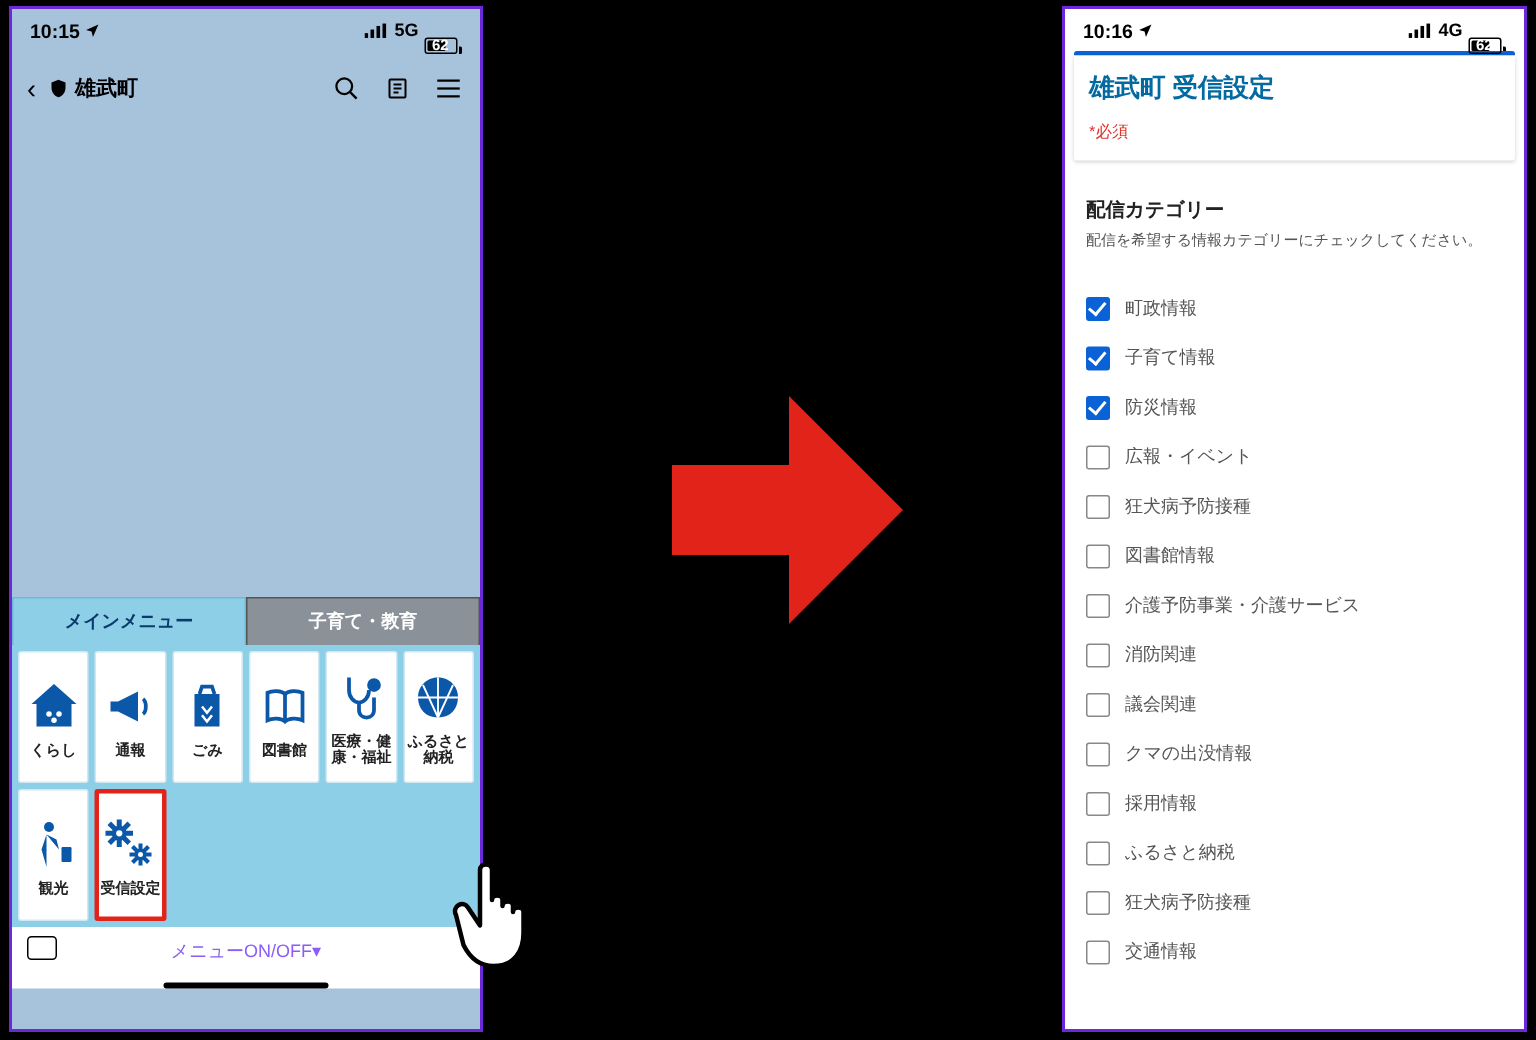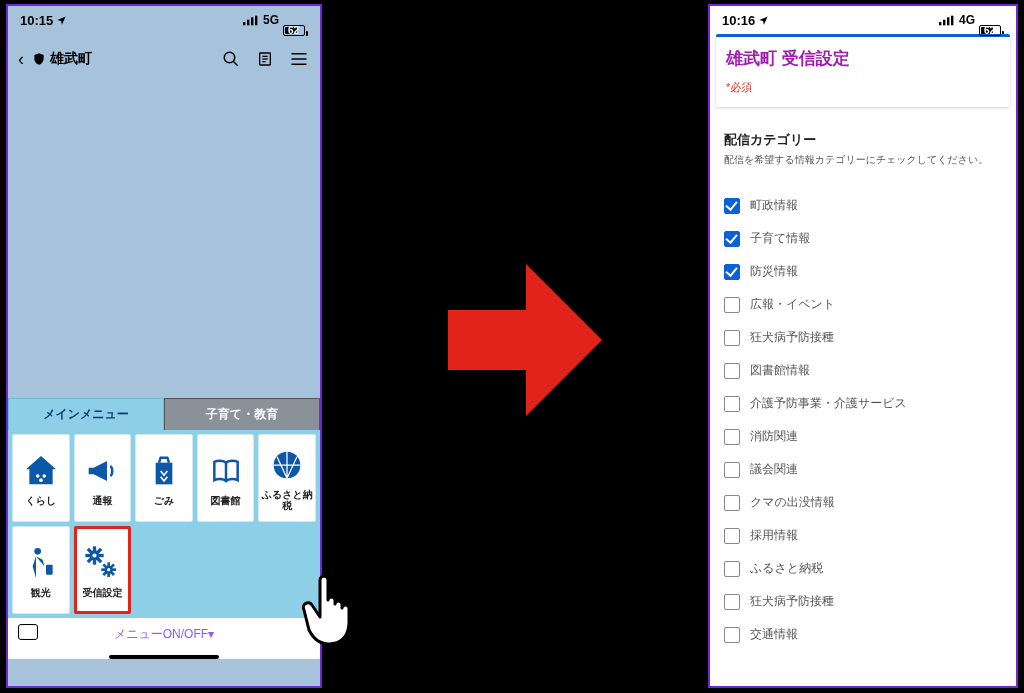--- a/index.html
+++ b/index.html
@@ -46,21 +46,21 @@
   .sky { height: 318px; }
   .tab-row { display:flex; }
   .tab {
     flex:1; text-align:center; padding:7px 0;
     font-size:12px; font-weight:600;
     background:#8a9199; color:#fff;
     border:1px solid #555; border-bottom:none;
   }
   .tab.active { background:#8ecfe8; color:#0b3a6d; border-color:#6fb9d6;}
   .grid {
-    display:grid; grid-template-columns:repeat(5,1fr);
+    display:grid; grid-template-columns:repeat(6,1fr);
     gap:4px; padding:4px; background:#8ecfe8;
   }
   .tile {
     background:#fff; border-radius:2px;
     display:flex; flex-direction:column; align-items:center; justify-content:center;
     height:88px;
     border:1px solid #d0e8f2;
     position:relative;
   }
   .tile.highlight { border:3px solid #e1231a; }
@@ -96,21 +96,21 @@
   }
   .phone-right .status-bar { color:#000;}
   .mini-title { text-align:center;font-size:11px;color:#555;padding:4px 0;font-weight:600;}
   .top-border { height:3px;background:#0b62d6;margin:0 6px;border-radius:2px 2px 0 0;}
   .card {
     margin:0 6px 14px; padding:10px 10px 12px;
     box-shadow:0 1px 3px rgba(0,0,0,.18);
     border-radius:0 0 2px 2px;
     background:#fff;
   }
-  .card h1 { font-size:17px;font-weight:600;color:#a21caf;}
+  .card h1 { font-size:17px;font-weight:600;color:#0369a1;}
   .card .req { color:#e0332b;font-size:11px;margin-top:10px;}
   .section {
     padding:10px 14px 4px;
   }
   .section h2 { font-size:13px;font-weight:700;color:#222;}
   .section .desc { font-size:10px;color:#555;margin-top:4px;font-family:Liberation Serif, serif;}
   .check-list { padding:18px 14px 0; }
   .check-item {
     display:flex; align-items:flex-end;
     padding:8px 0;
@@ -227,20 +227,30 @@
       <span class="tlabel">ごみ</span>
     </div>
     <div class="tile">
       <span class="ticon">
           <svg width="40" height="40" viewBox="0 0 48 48" fill="none" stroke="#0b57a8" stroke-width="3">
             <path d="M24 14c-3-3-10-3-14-1v22c4-2 11-2 14 1 3-3 10-3 14-1V13c-4-2-11-2-14 1z"></path>
             <line x1="24" y1="14" x2="24" y2="36"></line>
           </svg>
         </span>
       <span class="tlabel">図書館</span>
+    </div>
+    <div class="tile">
+      <span class="ticon">
+          <svg width="40" height="40" viewBox="0 0 48 48" fill="none" stroke="#0b57a8" stroke-width="3">
+            <path d="M14 8v10c0 6 4 10 8 10s8-4 8-10"></path>
+            <circle cx="34" cy="14" r="4" fill="#0b57a8"></circle>
+            <path d="M22 28v6c0 4 3 6 6 6s6-2 6-6v-10"></path>
+          </svg>
+        </span>
+      <span class="tlabel">医療・健康・福祉</span>
     </div>
     <div class="tile">
       <span class="ticon">
           <svg width="40" height="40" viewBox="0 0 48 48" fill="#0b57a8">
             <path d="M24 40c10 0 16-7 16-16 0-10-8-16-16-16S8 14 8 24c0 9 6 16 16 16z"></path>
             <path d="M24 8v32M12 14l12 26M36 14L24 40M8 24h32" stroke="#fff" stroke-width="1.5"></path>
           </svg>
         </span>
       <span class="tlabel">ふるさと納税</span>
     </div>

